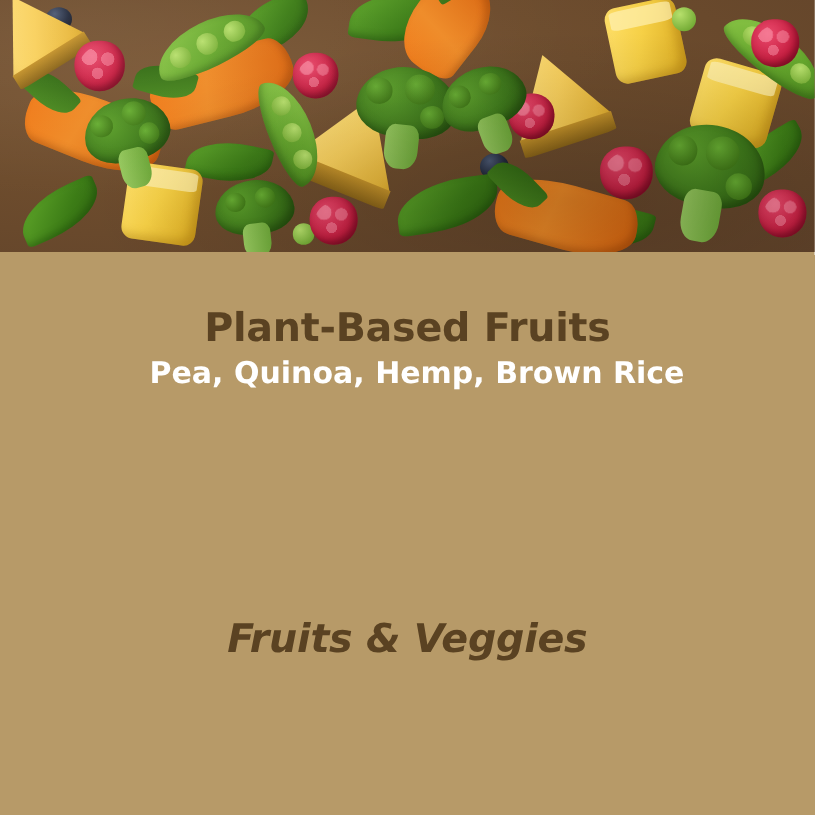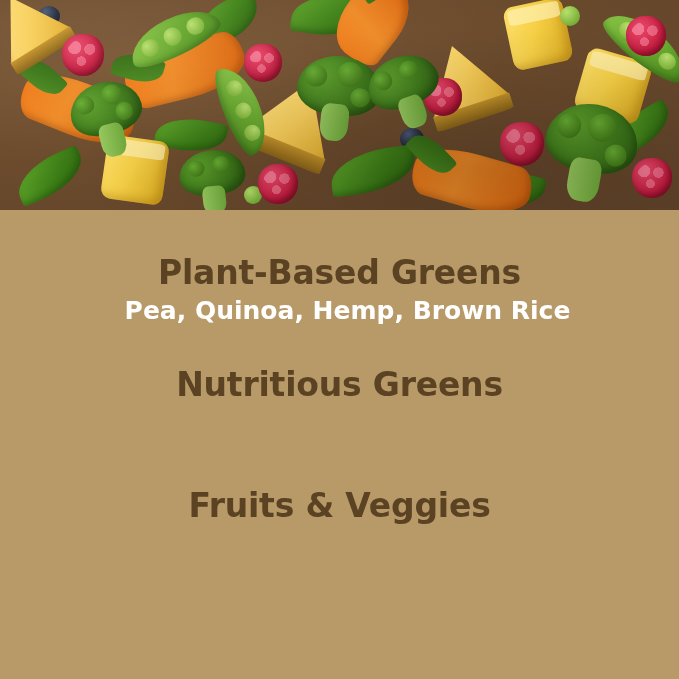--- a/index.html
+++ b/index.html
@@ -204,21 +204,21 @@
   .sub {
     margin: 4px 0 0 0;
     color: #ffffff;
     font-weight: bold;
     font-size: 25px;
     line-height: 1.22;
     padding-left: 16px;
   }
   #b1 { top: 45px; }
   #b2 { top: 157px; }
-  #b3 { top: 278px; }
+  #b3 { top: 304px; font-style: italic; }
 </style>
 </head>
 <body>
 
 <div class="canvas">
 
   <div class="photo-band">
 
     <div class="veg blueberry" style="left:38px; top:6px; width:22px; height:20px;"></div>
     <div class="veg blueberry" style="left:203px; top:68px; width:20px; height:19px;"></div>
@@ -351,26 +351,25 @@
       <div class="crown"></div>
       <div class="stalk"></div>
       <div class="bud" style="left:14%; top:14%; width:26%; height:26%;"></div>
       <div class="bud" style="left:52%; top:12%; width:26%; height:26%;"></div>
     </div>
   </div>
 
   <div class="text-panel">
 
     <div class="block" id="b1">
-      <h2 class="heading">Plant-Based Greens</h2>
+      <h2 class="heading">Plant-Based Fruits</h2>
       <p class="sub">Pea, Quinoa, Hemp, Brown Rice</p>
     </div>
 
     <div class="block" id="b2">
-      <h2 class="heading">Nutritious Greens</h2>
     </div>
 
     <div class="block" id="b3">
       <h2 class="heading">Fruits &amp; Veggies</h2>
     </div>
 
   </div>
 </div>
 
 </body></html>

